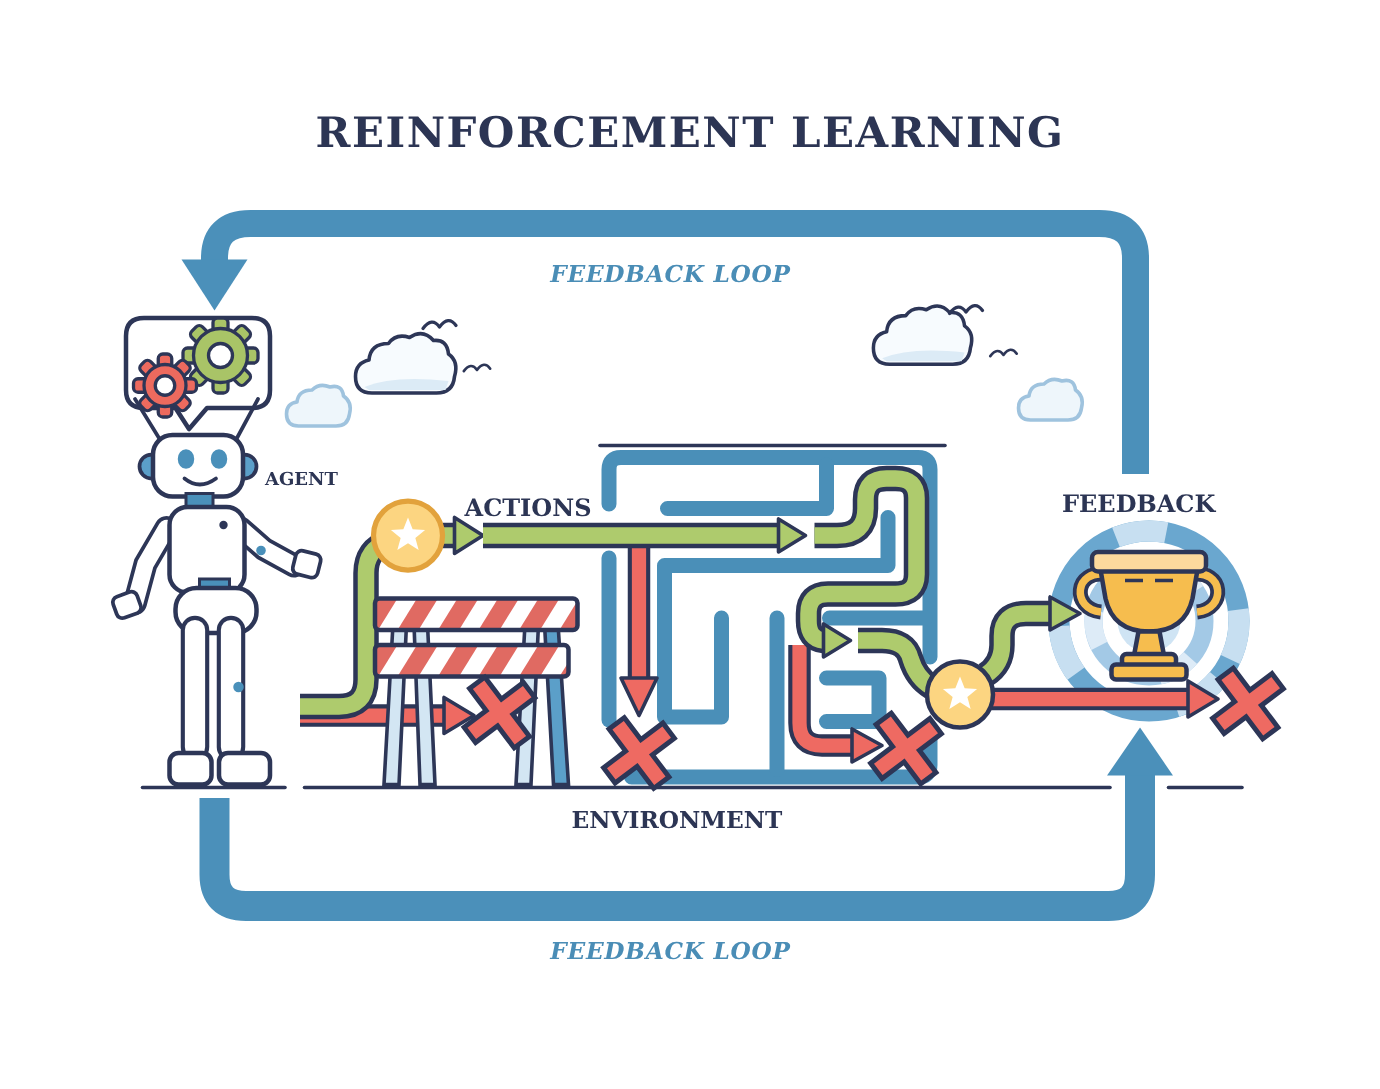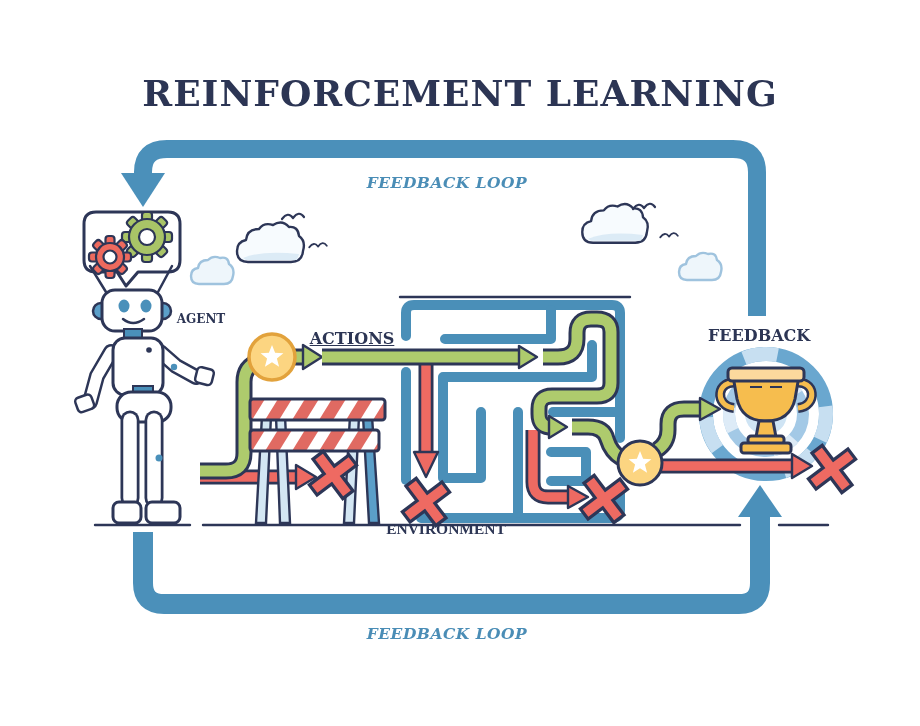--- a/index.html
+++ b/index.html
@@ -1,28 +1,28 @@
 <!DOCTYPE html>
 <html><head>
 <meta charset="utf-8">
 <style>
   html,body{margin:0;padding:0;background:#fff;}
   .canvas{position:relative;width:920px;height:726px;background:#ffffff;overflow:hidden;
           font-family:"DejaVu Serif",serif;}
   .canvas svg{position:absolute;left:0;top:0;}
   .lbl{position:absolute;font-weight:700;color:#2c3554;text-align:center;
        font-family:"DejaVu Serif",serif;white-space:nowrap;}
-  .title{left:0;right:0;top:72px;font-size:36px;letter-spacing:1px;}
+  .title{left:0;right:0;top:72px;font-size:28px;letter-spacing:1px;}
   .lbl-blue{color:#4a8db6;font-style:italic;}
   .fb-top{left:287px;width:320px;top:173px;font-size:15.5px;letter-spacing:.5px;}
   .fb-bottom{left:287px;width:320px;top:624px;font-size:15.5px;letter-spacing:.5px;}
   .agent{left:166px;width:70px;top:312px;font-size:12px;}
-  .actions{left:307px;width:90px;top:329px;font-size:16px;text-decoration:underline;}
+  .actions{left:307px;width:90px;top:329px;font-size:16px;}
   .rewards{left:708px;width:100px;top:326px;font-size:16px;}
-  .environment{left:381px;width:130px;top:520px;font-size:15.5px;font-family:Liberation Serif, serif;}
+  .environment{left:381px;width:130px;top:537px;font-size:15.5px;}
 </style>
 </head>
 <body>
 
 <div class="canvas">
 
 <svg width="920" height="726" viewBox="0 0 920 726" xmlns="http://www.w3.org/2000/svg">
 
   <defs>
     <polygon id="star12" points="0,-12 3.1,-4.2 11.4,-3.7 4.9,1.6 7.1,9.7 0,5.2 -7.1,9.7 -4.9,1.6 -11.4,-3.7 -3.1,-4.2"></polygon>

